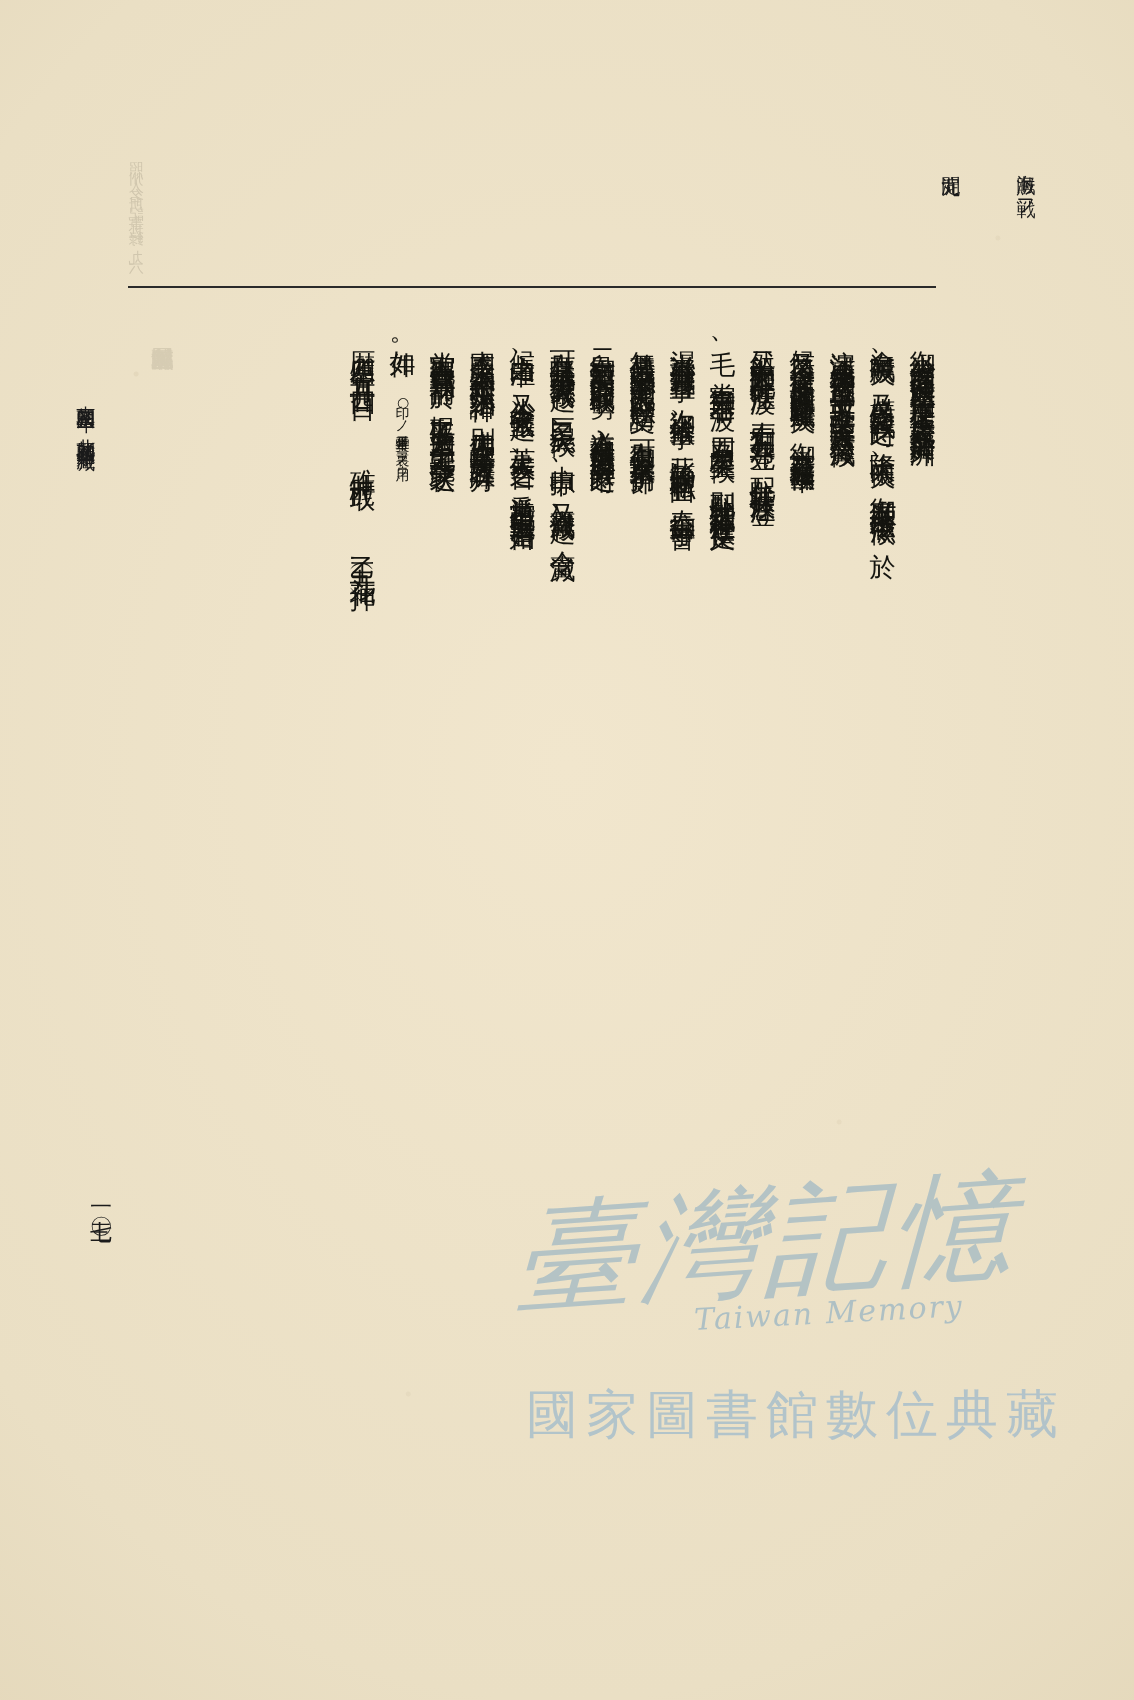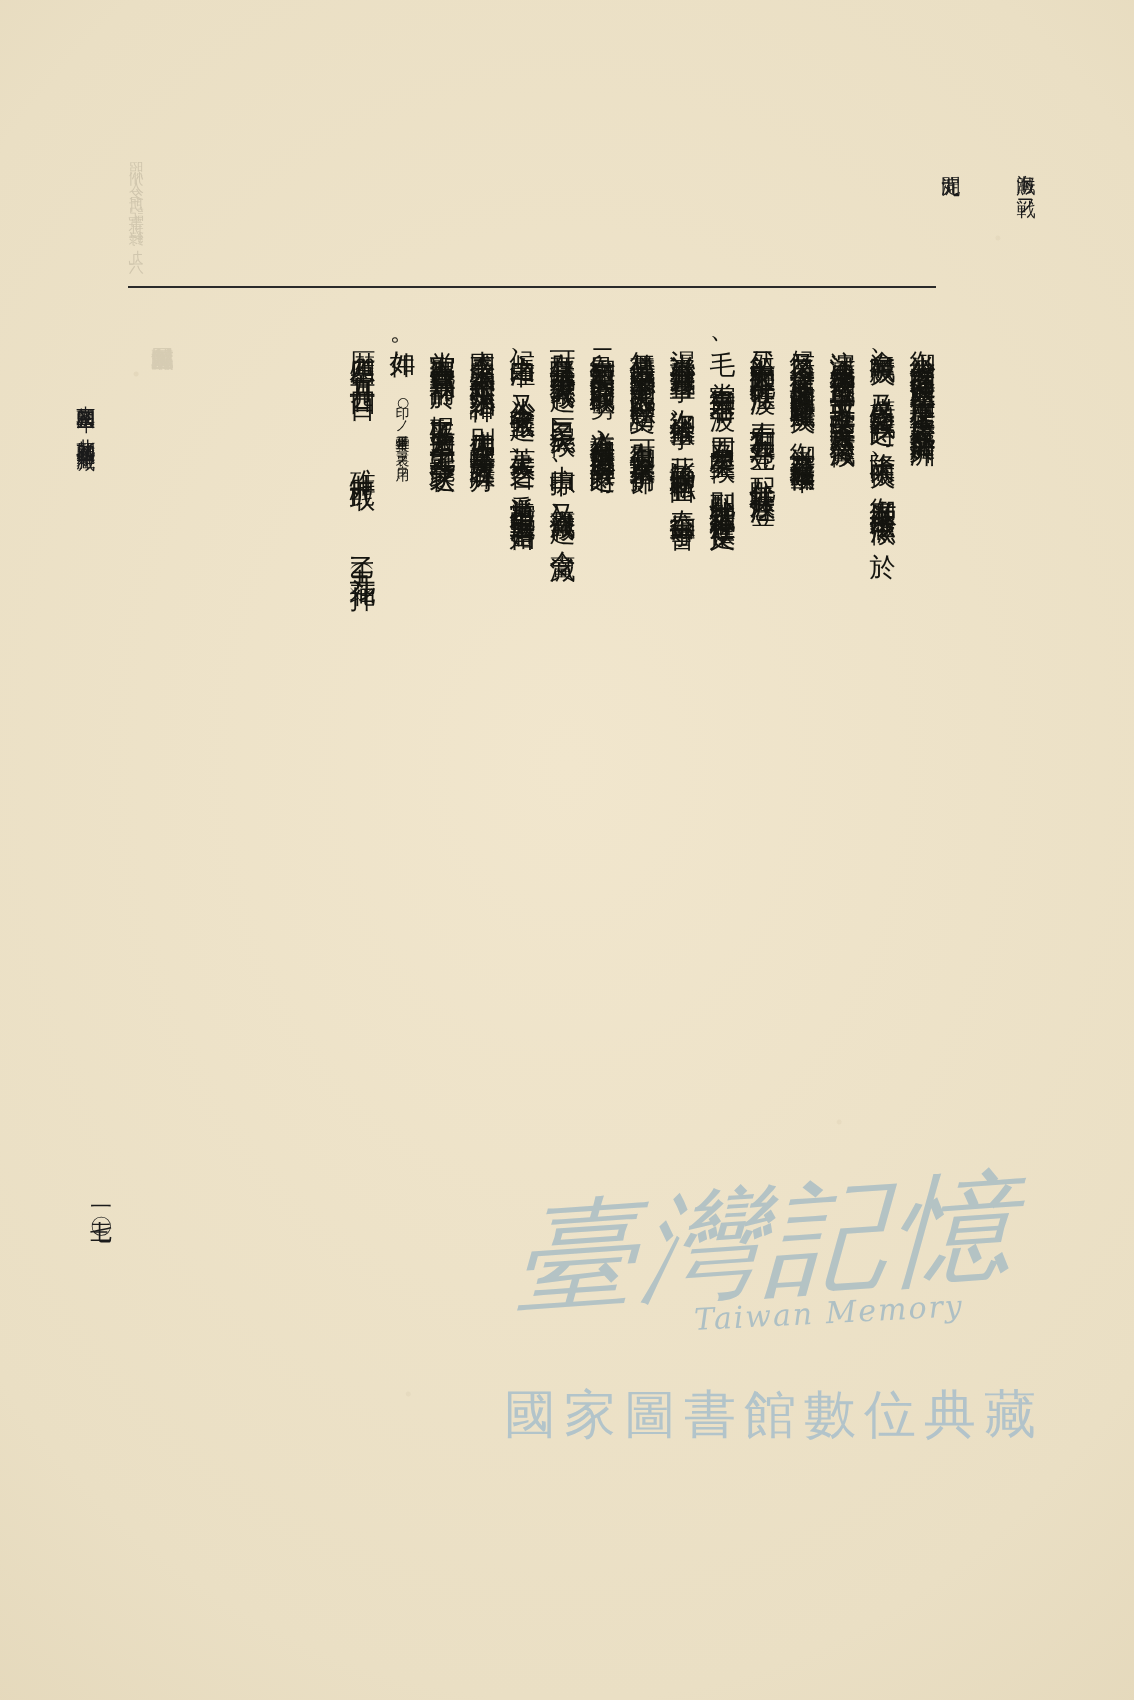--- a/index.html
+++ b/index.html
@@ -188,21 +188,21 @@
     opacity: 0.8;
     font-size: 30px;
     letter-spacing: 2px;
     font-style: italic;
     font-family: "DejaVu Serif", "Liberation Serif", serif;
     transform: rotate(-3deg);
     pointer-events: none;
   }
   #wm-library {
     position: absolute;
-    left: 504px;
+    left: 526px;
     top: 1380px;
     color: #a9bfcb;
     opacity: 0.85;
     font-size: 52px;
     letter-spacing: 8px;
     white-space: nowrap;
     font-family: "DejaVu Serif", "Liberation Serif", serif;
     pointer-events: none;
   }
 </style>

